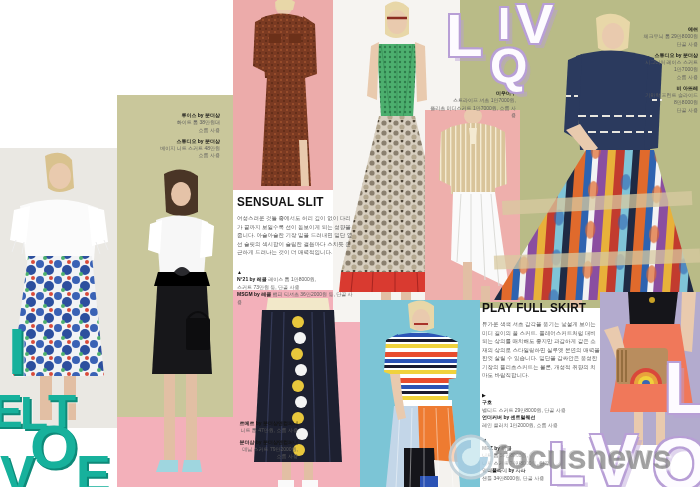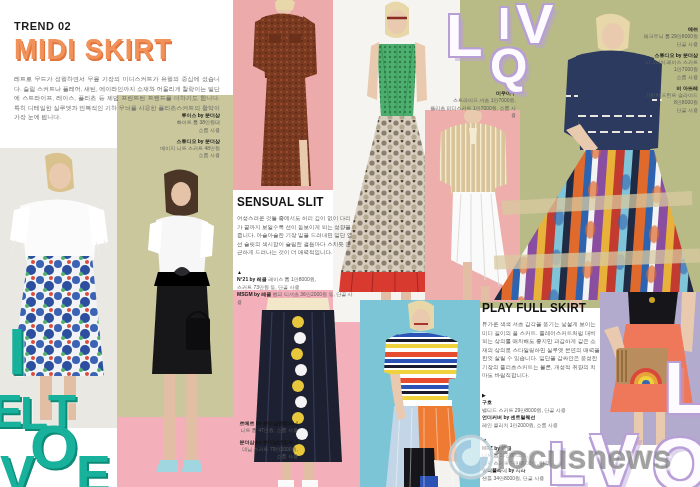--- a/index.html
+++ b/index.html
@@ -38,25 +38,20 @@
 </head>
 <body>
 
 <div id="page">
 
   <div class="panel" style="left:117px;top:290px;width:243px;height:197px;background:#f3b0ba;"></div>
   <div class="panel" style="left:117px;top:95px;width:116px;height:322px;background:#c9c79b;"></div>
   <div class="panel" style="left:233px;top:0;width:110px;height:190px;background:#ecabaa;"></div>
   <div class="panel" style="left:458px;top:0;width:242px;height:308px;background:#b9bb87;"></div>
 
-  <div class="abs" style="left:14px;top:20px;width:206px;">
-    <div id="kicker">TREND 02</div>
-    <div id="title">MIDI SKIRT</div>
-    <div id="intro">레트로 무드가 성행하면서 무릎 기장의 미디스커트가 유행의 중심에 섰습니다. 슬림 스커트나 플레어, 새틴, 에이라인까지 소재와 어울리게 찰랑이는 밑단에 스트라이프, 레이스, 플리츠 등 제법 프린트된 트렌드를 더하기도 합니다. 특히 디테일한 실루엣과 반복적인 기하 무늬를 사용한 플리츠스커트의 활약이 가장 눈에 띕니다.</div>
-  </div>
 
   <div class="abs" style="left:0;top:148px;width:117px;height:280px;background:#eae8e3;">
     <svg width="117" height="280" viewBox="0 0 117 280">
       <defs>
         <pattern id="florA" width="18" height="16" patternUnits="userSpaceOnUse">
           <rect width="18" height="16" fill="#f2f3f5"></rect>
           <circle cx="4" cy="4" r="4" fill="#3a62b5"></circle>
             <circle cx="13" cy="10" r="5" fill="#2c4f9e"></circle>
           <circle cx="9" cy="14" r="2" fill="#4caf6e"></circle>
             <circle cx="15" cy="2" r="2" fill="#d94b3a"></circle>

